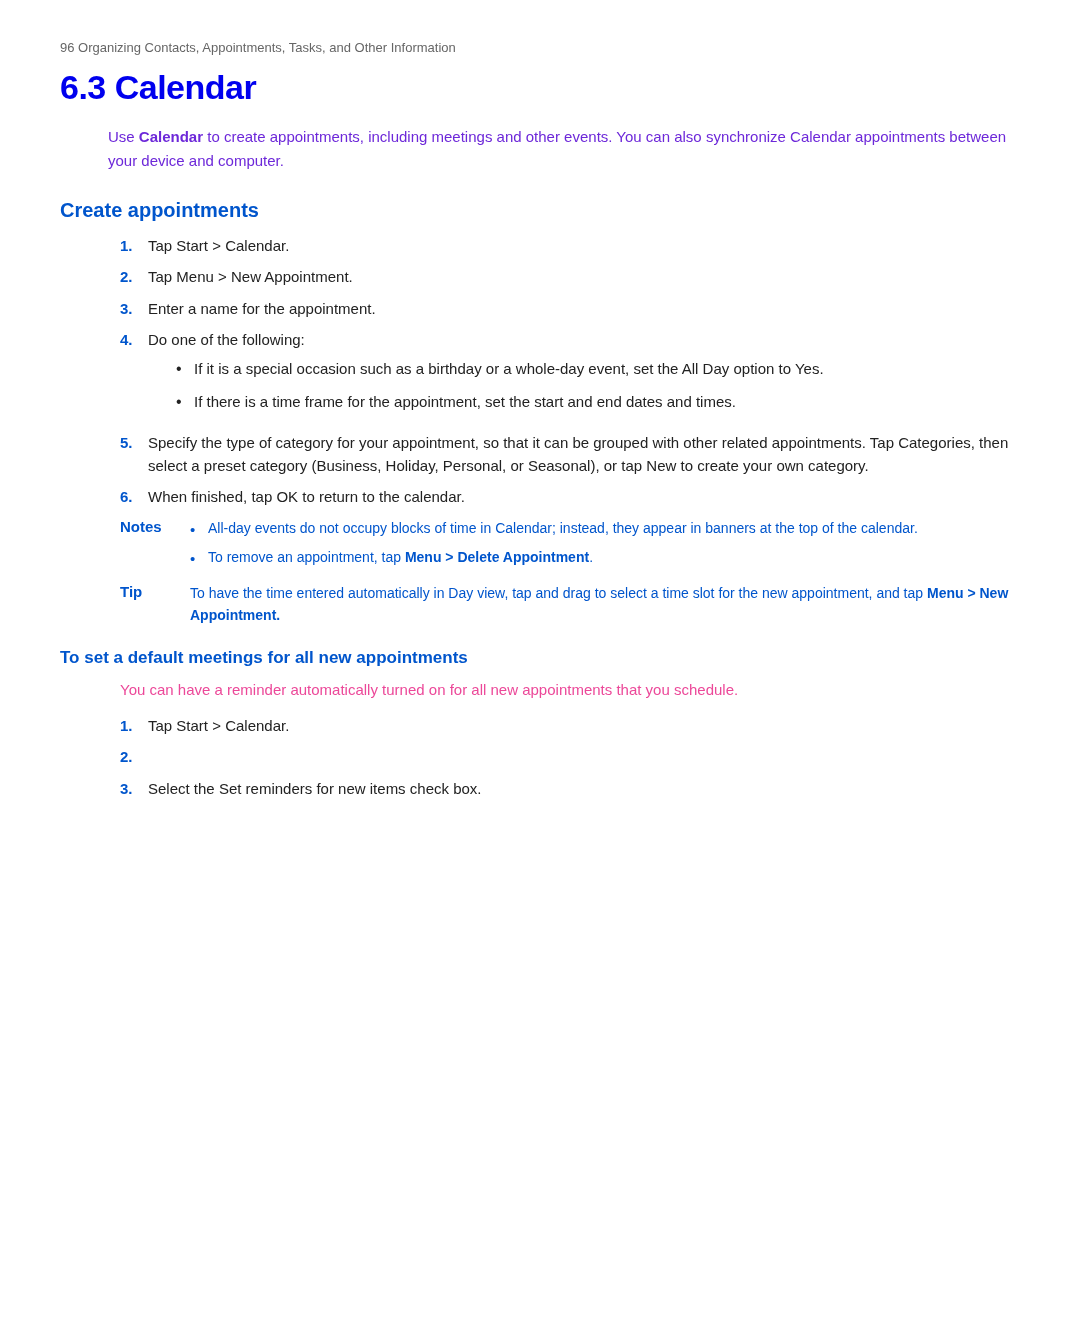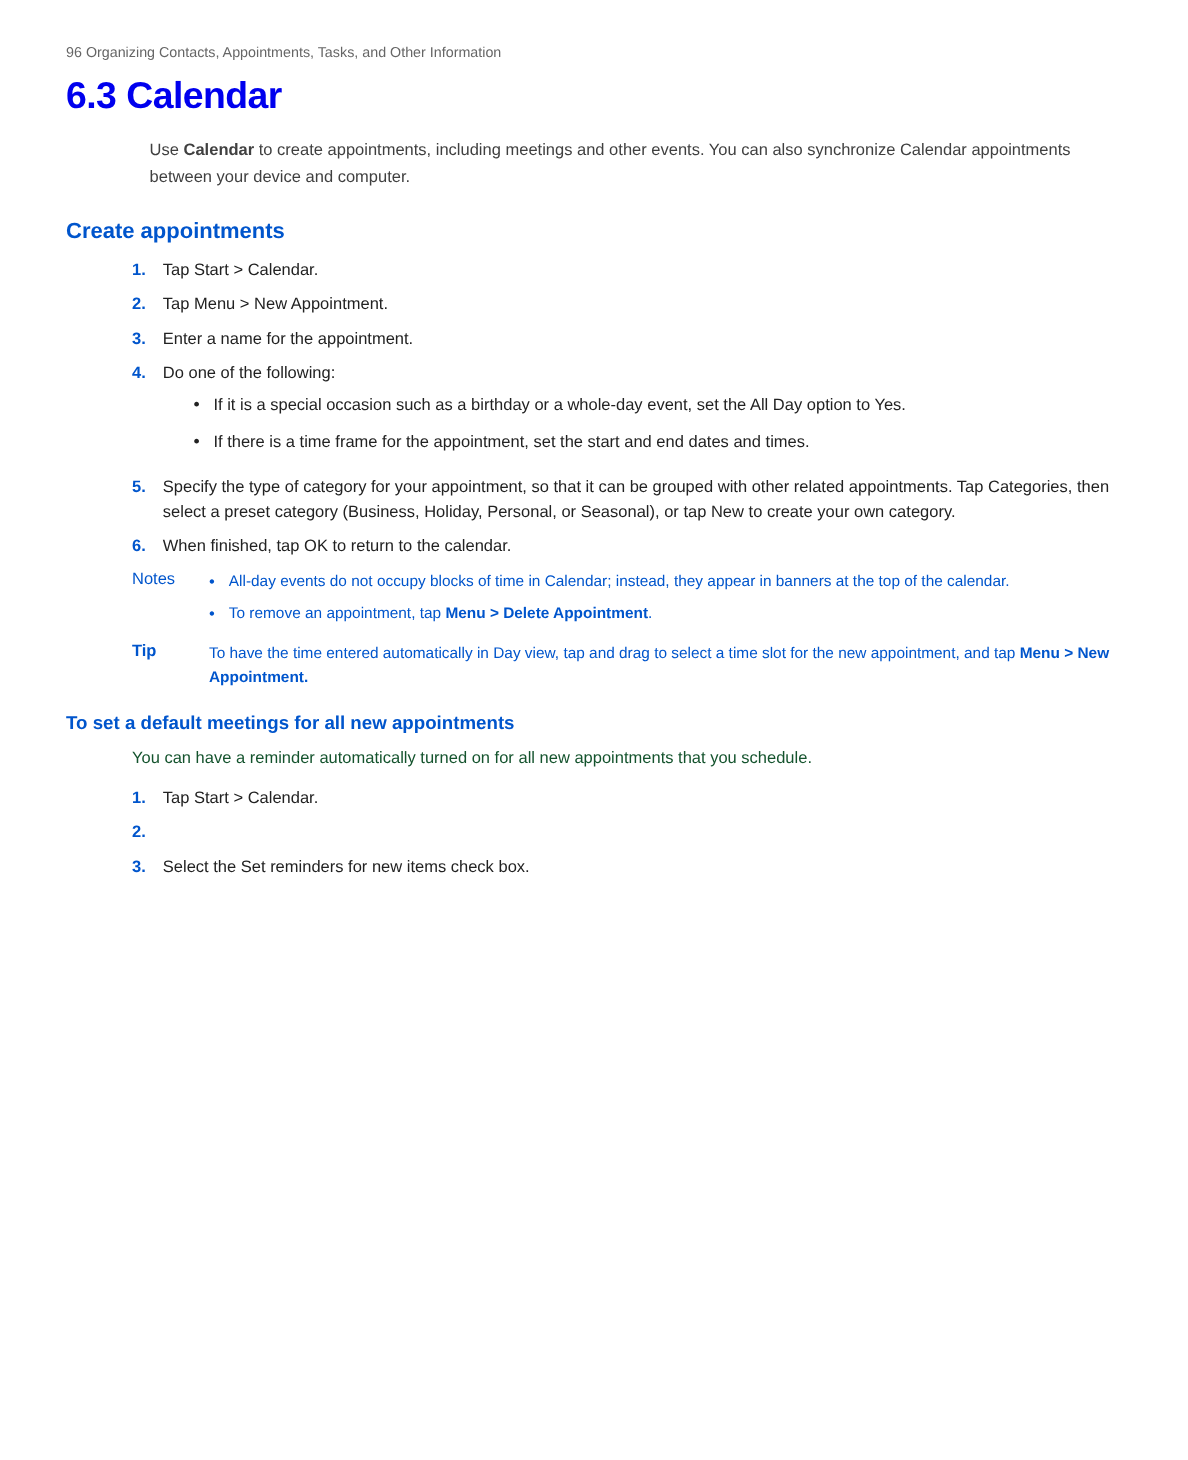--- a/index.html
+++ b/index.html
@@ -17,24 +17,24 @@
       margin-bottom: 13px;
     }
     .chapter-title {
       font-size: 34px;
       font-weight: 700;
       color: #0000ee;
       margin-bottom: 18px;
       letter-spacing: -0.5px;
     }
     .intro-text {
-      margin-left: 76px;
+      margin-left: 48px;
       margin-bottom: 26px;
       line-height: 1.6;
-      color: #404040;
+      color: #6d28d9;
       font-size: 15px;
     }
     .section-title {
       font-size: 20px;
       font-weight: 700;
       color: #0055cc;
       margin-bottom: 12px;
     }
     .subsection-title {
       font-size: 15px;
@@ -91,21 +91,21 @@
       margin-left: 60px;
       margin-top: 10px;
       margin-bottom: 12px;
     }
     .notes-row {
       display: flex;
       align-items: flex-start;
       margin-bottom: 8px;
     }
     .notes-label {
-      font-weight: 400;
+      font-weight: 700;
       color: #0055cc;
       min-width: 70px;
       flex-shrink: 0;
       font-size: 15px;
       padding-top: 0;
     }
     .notes-content {
       flex: 1;
       color: #0055cc;
       font-size: 14px;
@@ -144,21 +144,21 @@
       margin-bottom: 22px;
     }
     .subsection-gap {
       margin-bottom: 14px;
     }
     .body-text {
       margin-left: 60px;
       margin-bottom: 12px;
       line-height: 1.6;
       font-size: 15px;
-      color: #14532d;
+      color: #ec4899;
     }
     b { font-weight: 700; }
   </style>
 </head>
 <body>
 
 <div>
   <p class="page-header">96  Organizing Contacts, Appointments, Tasks, and Other Information</p>
 </div>
 

